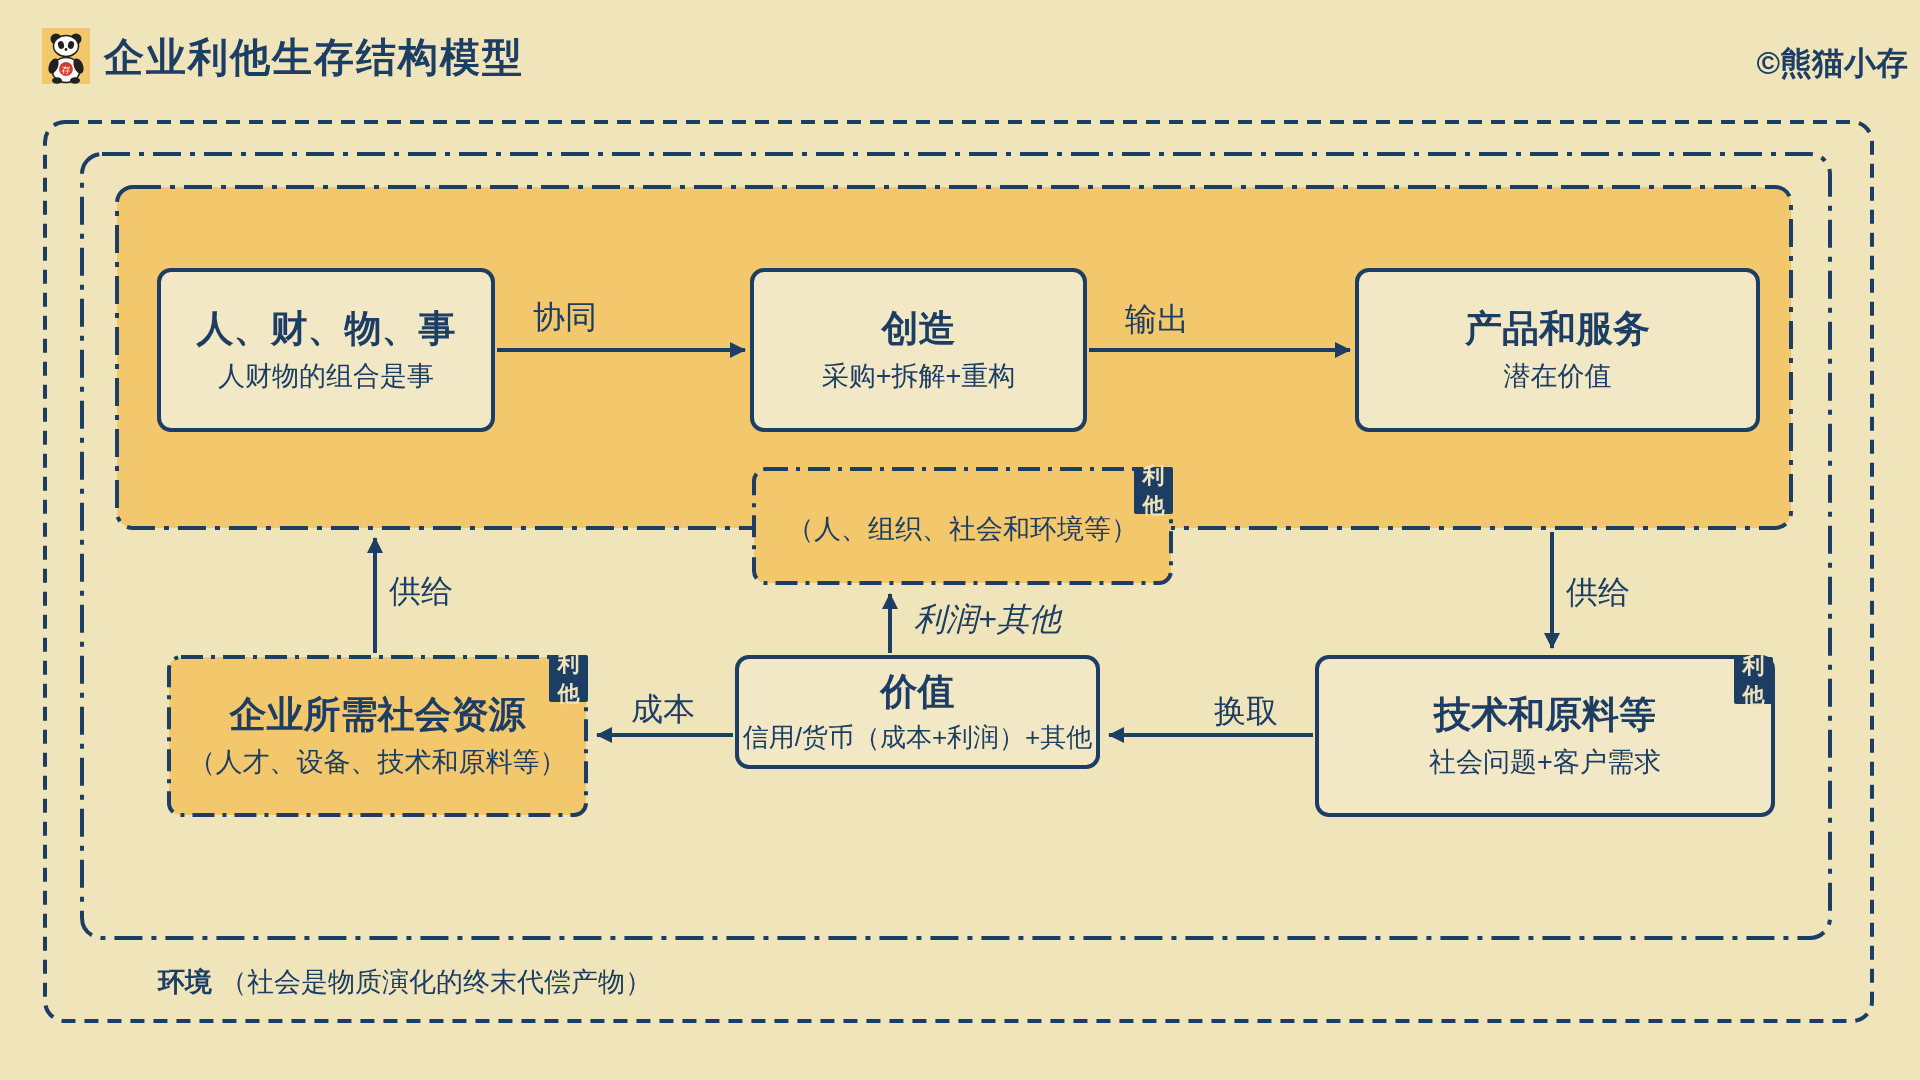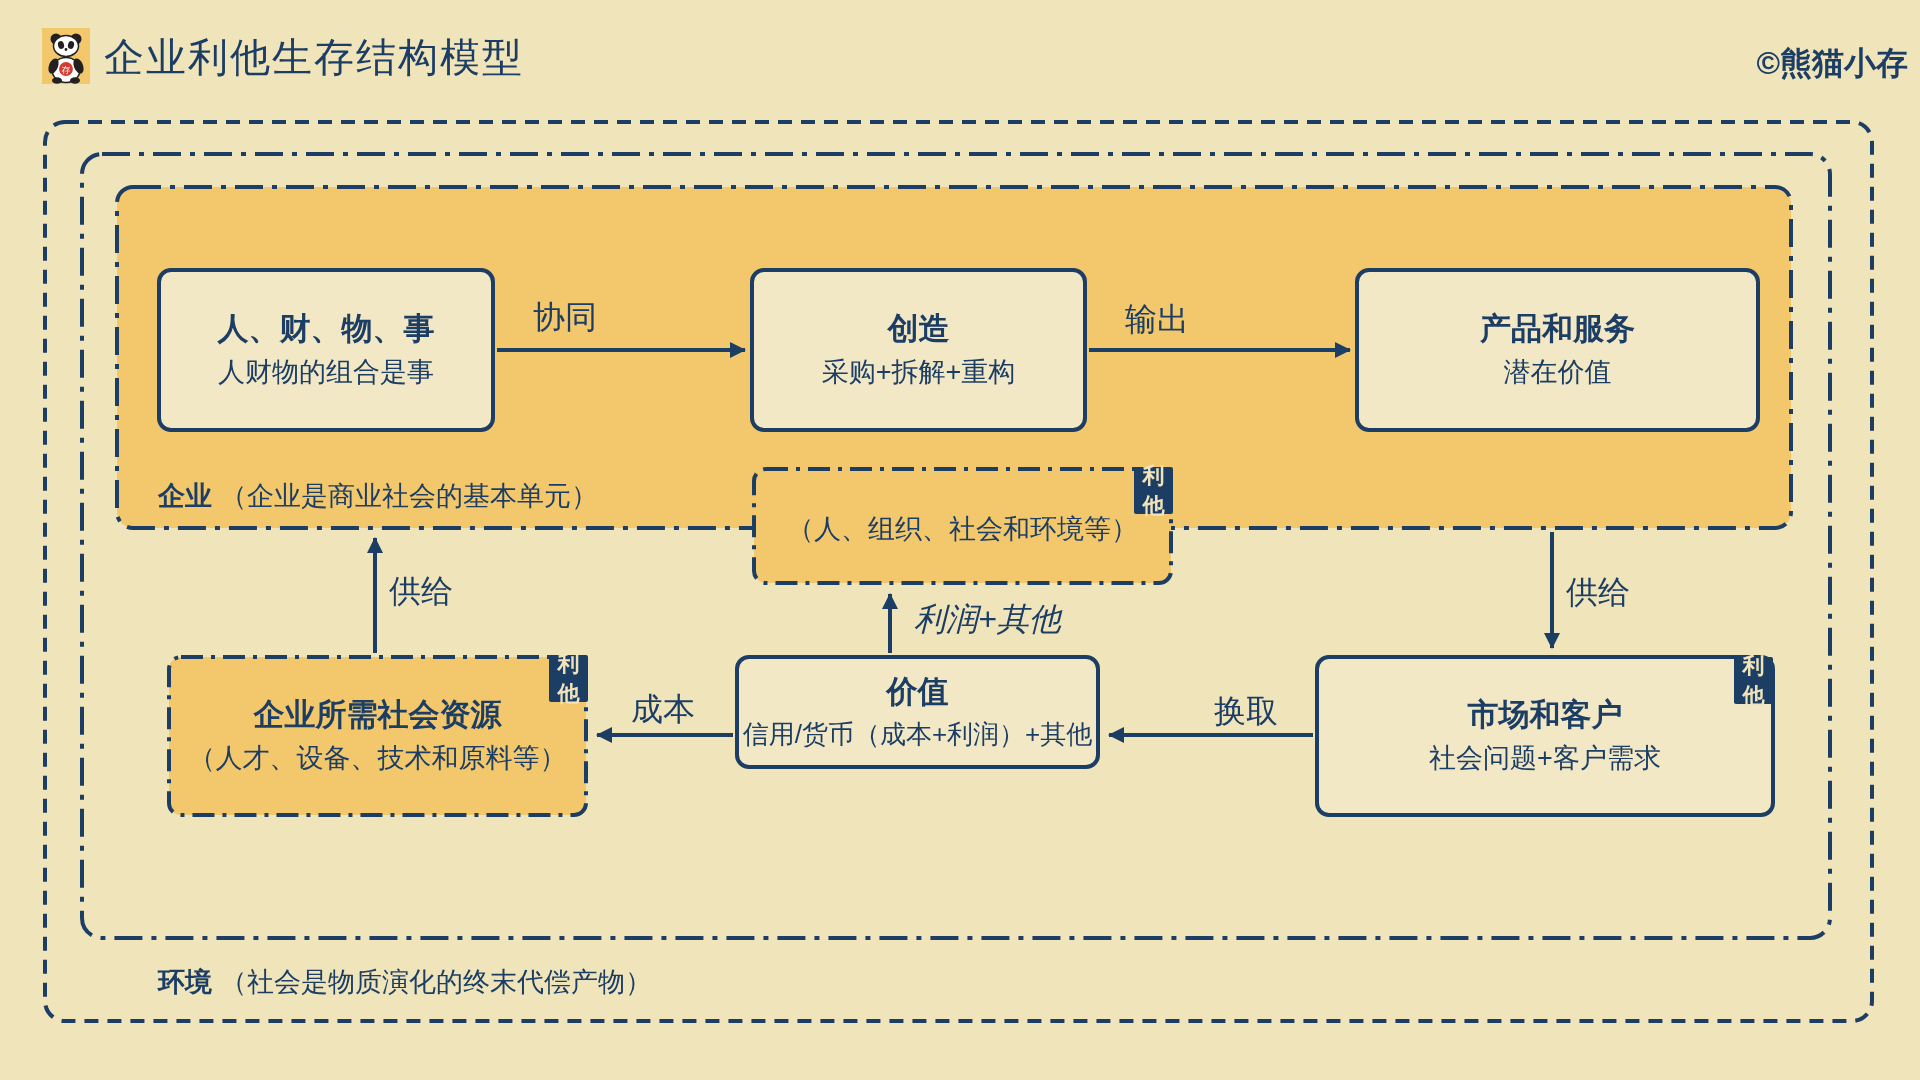--- a/index.html
+++ b/index.html
@@ -9,35 +9,35 @@
     --boxfill:#F2E8C6;
     --badgetext:#F2E4BA;
     --red:#D43A2F;
   }
   *{margin:0;padding:0;box-sizing:border-box;}
   html,body{background:var(--bg);}
   body{font-family:"Liberation Sans","DejaVu Sans",sans-serif;color:var(--navy);}
   .canvas{position:relative;width:1920px;height:1080px;background:var(--bg);overflow:hidden;}
 
   
-  .page-title{position:absolute;left:104px;top:30px;font-size:40px;font-weight:400;letter-spacing:2px;color:var(--navy);}
+  .page-title{position:absolute;left:104px;top:30px;font-size:40px;font-weight:700;letter-spacing:2px;color:var(--navy);}
   .copyright{position:absolute;right:12px;top:42px;font-size:32px;font-weight:700;color:var(--navy);}
   .panda-wrap{position:absolute;left:42px;top:28px;width:48px;height:56px;}
 
   
   svg.frame,svg.arrows{position:absolute;pointer-events:none;}
   .stroke-navy{stroke:var(--navy);fill:none;}
   .fill-navy{fill:var(--navy);}
   .fill-orange{fill:var(--orange);}
 
   
   .node{position:absolute;display:flex;flex-direction:column;align-items:center;justify-content:center;text-align:center;}
   .node.solid{background:var(--boxfill);border:4px solid var(--navy);border-radius:14px;}
   .node.dashdot .node-border{position:absolute;left:0;top:0;}
-  .node-title{position:relative;font-size:31px;font-weight:800;color:var(--navy);line-height:1.15;}
+  .node-title{position:relative;font-size:37px;font-weight:800;color:var(--navy);line-height:1.15;}
   .node-sub{position:relative;font-size:27px;color:var(--navy);line-height:1.2;margin-top:9px;}
   .node.tight .node-sub{margin-top:6px;}
 
   .badge{position:absolute;top:-2px;right:-2px;width:39px;height:47px;background:var(--navy);
          border-radius:2px;display:flex;align-items:center;justify-content:center;
          color:var(--badgetext);font-size:22px;font-weight:700;}
 
   
   .edge-label{position:absolute;font-size:32px;color:var(--navy);line-height:1.1;white-space:nowrap;}
   .edge-label.ctr{width:130px;text-align:center;}
@@ -130,33 +130,30 @@
     <div class="node-sub">（人才、设备、技术和原料等）</div>
     <div class="badge" style="top:0;right:0;">利他</div>
   </div>
 
   <div class="node solid" style="left:735px;top:655px;width:365px;height:114px;">
     <div class="node-title">价值</div>
     <div class="node-sub" style="font-size:26px;">信用/货币（成本+利润）+其他</div>
   </div>
 
   <div class="node solid" style="left:1315px;top:655px;width:460px;height:162px;">
-    <div class="node-title">市场和客户</div>
+    <div class="node-title">技术和原料等</div>
     <div class="node-sub">社会问题+客户需求</div>
     <div class="badge">利他</div>
   </div>
 
   <div class="edge-label ctr" style="left:500px;top:300px;">协同</div>
   <div class="edge-label ctr" style="left:1092px;top:302px;">输出</div>
   <div class="edge-label" style="left:389px;top:574px;">供给</div>
   <div class="edge-label" style="left:1566px;top:575px;">供给</div>
   <div class="edge-label" style="left:914px;top:602px;font-style:italic;">利润+其他</div>
   <div class="edge-label ctr" style="left:598px;top:692px;">成本</div>
   <div class="edge-label ctr" style="left:1181px;top:694px;">换取</div>
 
-  <div class="region-label" style="left:158px;top:478px;">
-    <span class="rl-strong">企业</span><span>（企业是商业社会的基本单元）</span>
-  </div>
   <div class="region-label" style="left:158px;top:964px;">
     <span class="rl-strong">环境</span><span>（社会是物质演化的终末代偿产物）</span>
   </div>
 
 </div>
 
 </body></html>

